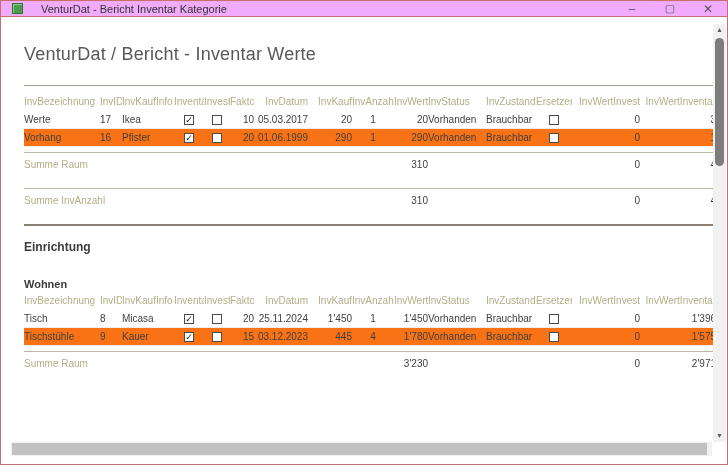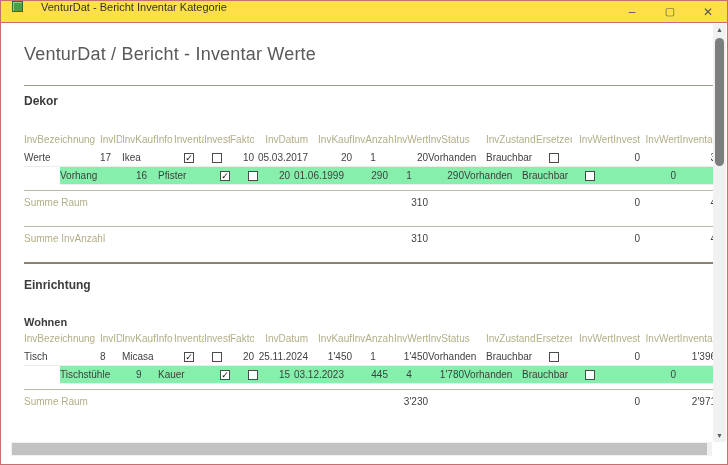--- a/index.html
+++ b/index.html
@@ -3,22 +3,22 @@
 <meta charset="utf-8">
 <style>
   * { margin:0; padding:0; box-sizing:border-box; }
   html,body { width:728px; height:465px; background:#e8e8e8; font-family:"Liberation Sans", sans-serif; }
   #window {
     position:relative; width:728px; height:465px; background:#fff;
     border:1px solid #c76e6e; overflow:hidden;
   }
   
   #titlebar {
-    position:absolute; top:0; left:0; right:0; height:22px; background:#fde047;
-    border-bottom:1px solid #c76e6e; display:flex; align-items:flex-start;
+    position:absolute; top:0; left:0; right:0; height:16px; background:#f0abfc;
+    border-bottom:1px solid #c76e6e; display:flex; align-items:center;
   }
   #app-icon {
     width:11px; height:11px; margin-left:11px; background:#4c9e4c;
     border:1px solid #2e6e2e; box-shadow:inset 1px 1px 0 #8fce8f;
   }
   #title-text { font-size:11px; color:#333; margin-left:18px; white-space:nowrap; }
   #win-controls { margin-left:auto; display:flex; align-items:center; height:100%; }
   .win-btn {
     width:38px; height:100%; display:flex; align-items:center; justify-content:center;
     color:#555; font-size:12px; cursor:default;
@@ -36,21 +36,21 @@
   .cat-name  { font-size:12px; font-weight:bold; color:#3c3c3c; margin:4px 0 24px 0; }
   .room-name { font-size:11px; font-weight:bold; color:#3c3c3c; margin:2px 0 3px 0; }
   .grid {
     display:grid;
     grid-template-columns:76px 22px 52px 30px 26px 24px 54px 44px 42px 34px 58px 50px 36px 68px 76px;
     align-items:center;
   }
   .hrow { height:15px; margin-bottom:2px; }
   .hcell { font-size:10px; color:#b3ae87; white-space:nowrap; overflow:hidden; }
   .trow { height:18px; border-bottom:1px solid #ececec; font-size:10px; }
-  .trow.alt { background:#86efac;margin-left:36px; }
+  .trow.alt { background:#f97316; }
   .tcell { white-space:nowrap; }
   .l { text-align:left; }
   .c { text-align:center; }
   .r { text-align:right; }
   .cb {
     display:inline-block; width:10px; height:10px; border:1px solid #4a4a4a;
     background:#fff; font-size:9px; line-height:9px; text-align:center;
     color:#111; vertical-align:middle;
   }
   .sumrow {
@@ -87,21 +87,20 @@
       <span class="win-btn">✕</span>
     </div>
   </div>
 
   <div id="content">
     <div id="report">
       <div id="report-title">VenturDat / Bericht - Inventar Werte</div>
       <div id="report-root">
           <div class="cat-block">
             <div class="rule-thin"></div>
-            <div class="cat-name">Dekor</div>
             <div>
               <div class="grid hrow">
                 <div class="hcell l">InvBezeichnung</div>
                 <div class="hcell l">InvID</div>
                 <div class="hcell l">InvKaufInfo</div>
                 <div class="hcell c">Inventar</div>
                 <div class="hcell c">Invest</div>
                 <div class="hcell r">Faktor</div>
                 <div class="hcell r">InvDatum</div>
                 <div class="hcell r">InvKauf</div>

